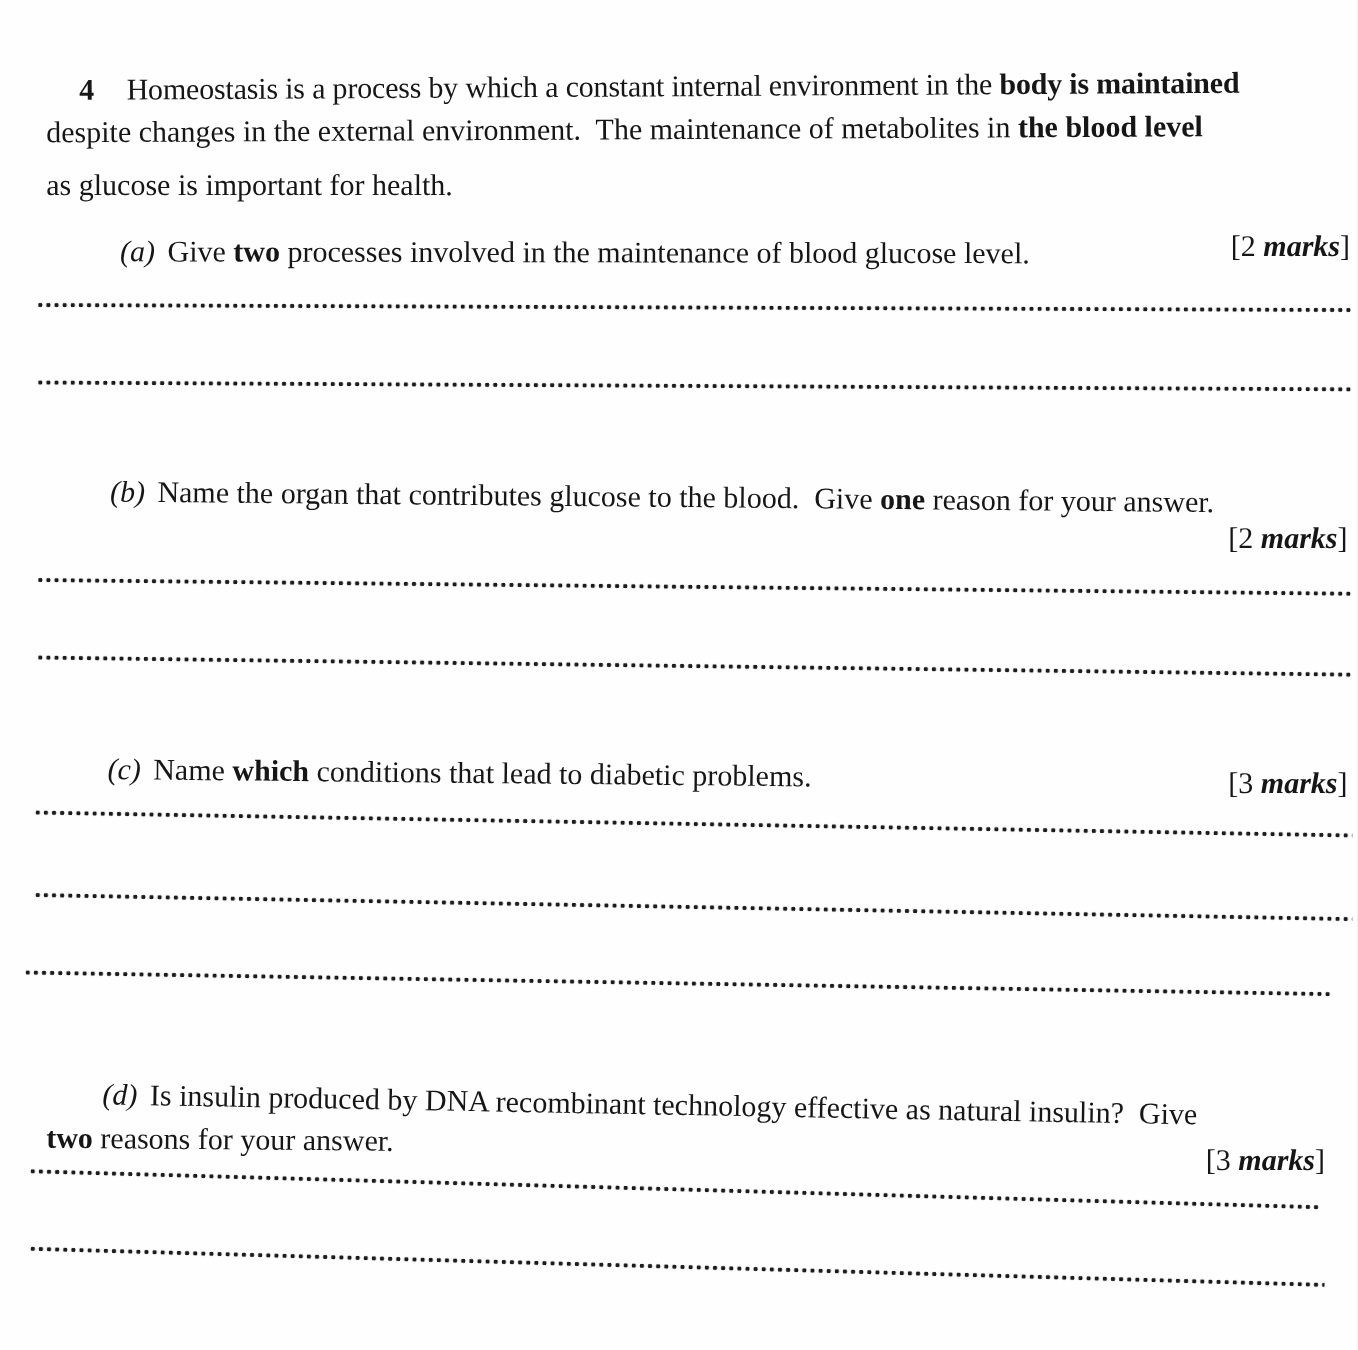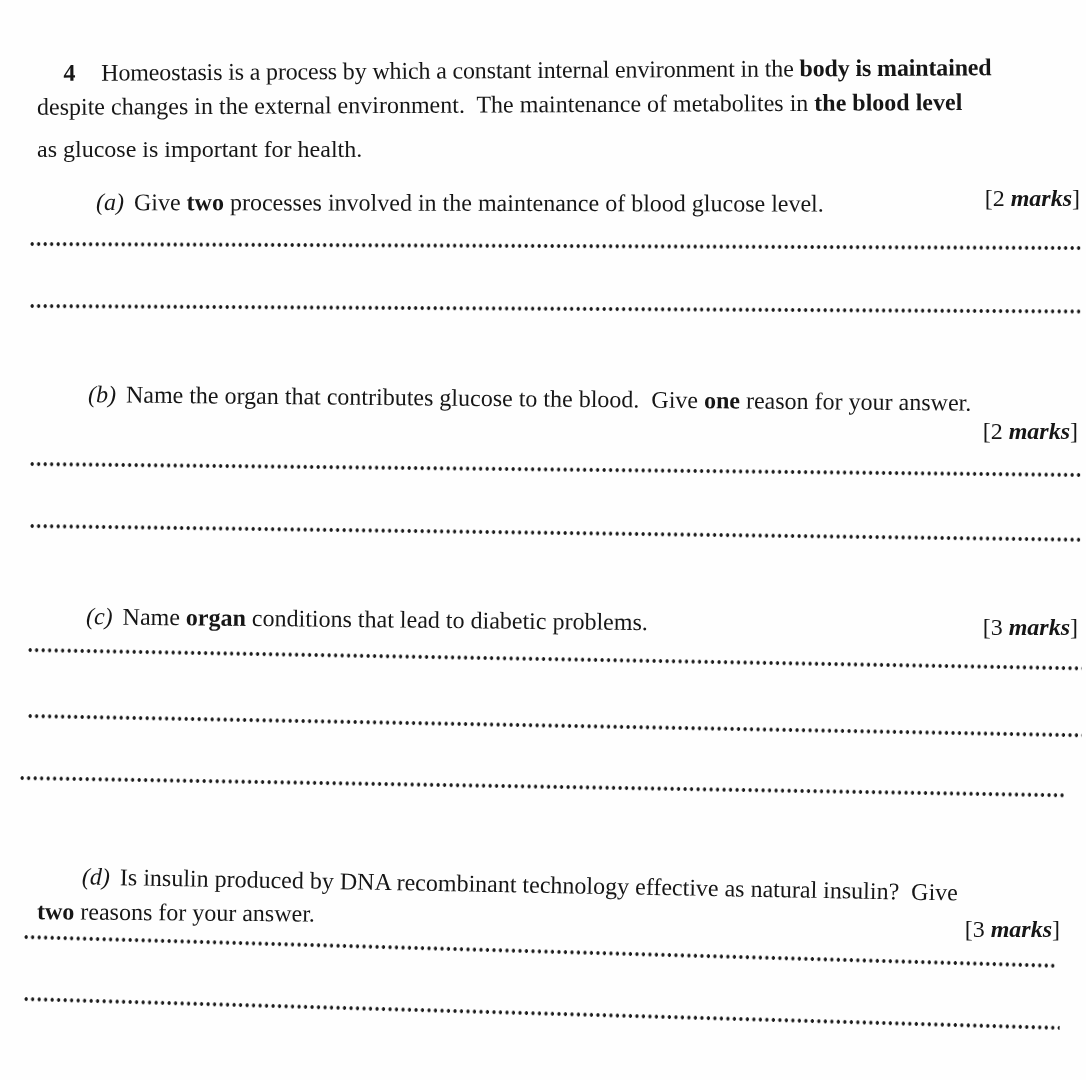--- a/index.html
+++ b/index.html
@@ -78,21 +78,21 @@
   <div class="line" style="top:349px; left:64px; transform:rotate(0.55deg);">
     <span class="plabel">(b)</span><span>Name the organ that contributes glucose to the blood.  Give </span><span class="b">one</span><span> reason for your answer.</span>
   </div>
   <div class="marks" style="top:391px; right:8px;">
     <span>[2 </span><span class="mword">marks</span><span>]</span>
   </div>
   <div class="ansline" style="top:461px; left:30px; width:1052px; transform:rotate(0.6deg);"></div>
   <div class="ansline" style="top:523px; left:30px; width:1052px; transform:rotate(0.75deg);"></div>
 
   <div class="line" style="top:571px; left:62px; transform:rotate(0.6deg);">
-    <span class="plabel">(c)</span><span>Name </span><span class="b">organ</span><span> conditions that lead to diabetic problems.</span>
+    <span class="plabel">(c)</span><span>Name </span><span class="b">which</span><span> conditions that lead to diabetic problems.</span>
   </div>
   <div class="marks" style="top:587px; right:8px;">
     <span>[3 </span><span class="mword">marks</span><span>]</span>
   </div>
   <div class="ansline" style="top:647px; left:28px; width:1054px; transform:rotate(1.0deg);"></div>
   <div class="ansline" style="top:713px; left:28px; width:1054px; transform:rotate(1.05deg);"></div>
   <div class="ansline" style="top:775px; left:20px; width:1046px; transform:rotate(0.95deg);"></div>
 
   <div class="line" style="top:831px; left:58px; transform:rotate(1.05deg);">
     <span class="plabel">(d)</span><span>Is insulin produced by DNA recombinant technology effective as natural insulin?  Give</span>

